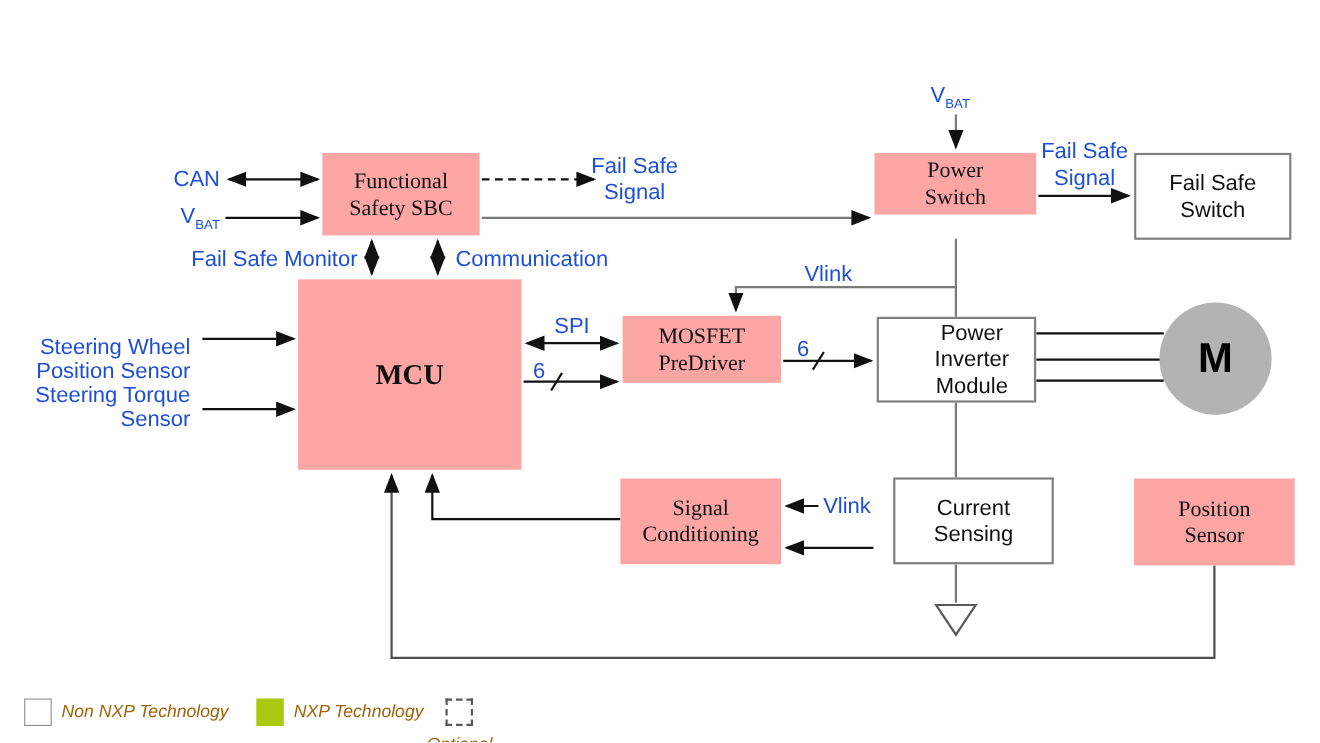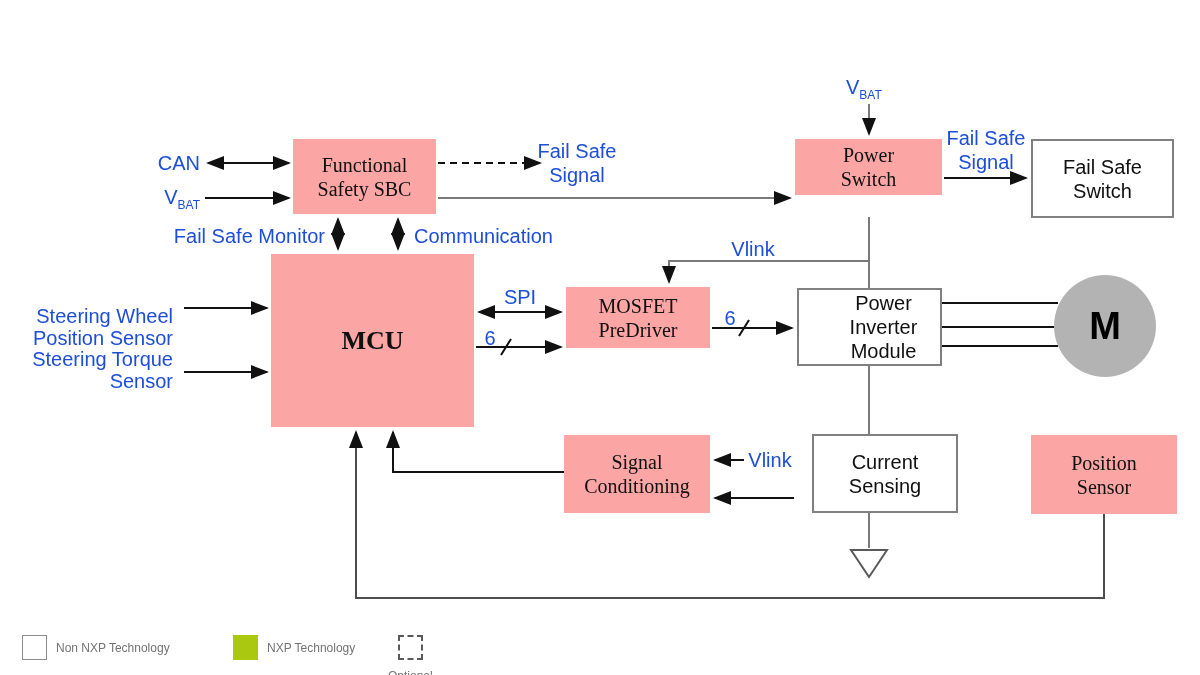--- a/index.html
+++ b/index.html
@@ -68,22 +68,23 @@
   .lbl-vlink-top  { left: 722px; top: 237px; width: 62px; }
   .lbl-vlink-bot  { left: 742px; top: 448px; width: 56px; }
   .lbl-vbat-top   { left: 846px; top: 75px;  width: 70px; }
   .lbl-fss-right  { left: 940px; top: 126px; width: 92px; }
 
   .legend-item {
     position: absolute;
     display: flex;
     align-items: center;
     gap: 9px;
-    font-size: 12px;
-    color: #737373;
+    font-size: 16px;
+    color: #a16207;
+    font-style: italic;
   }
   .legend-swatch { width: 25px; height: 25px; box-sizing: border-box; }
   .sw-nonnxp   { background: #ffffff; border: 1.5px solid #8c8c8c; }
   .sw-nxp      { background: #a9c80f; }
   .sw-optional { background: #ffffff; border: 2px dashed #595959; }
   .legend-1 { left: 22px;  top: 635px; }
   .legend-2 { left: 233px; top: 635px; }
   .legend-3 { left: 388px; top: 635px; flex-direction: column; }
 </style>
 </head>

